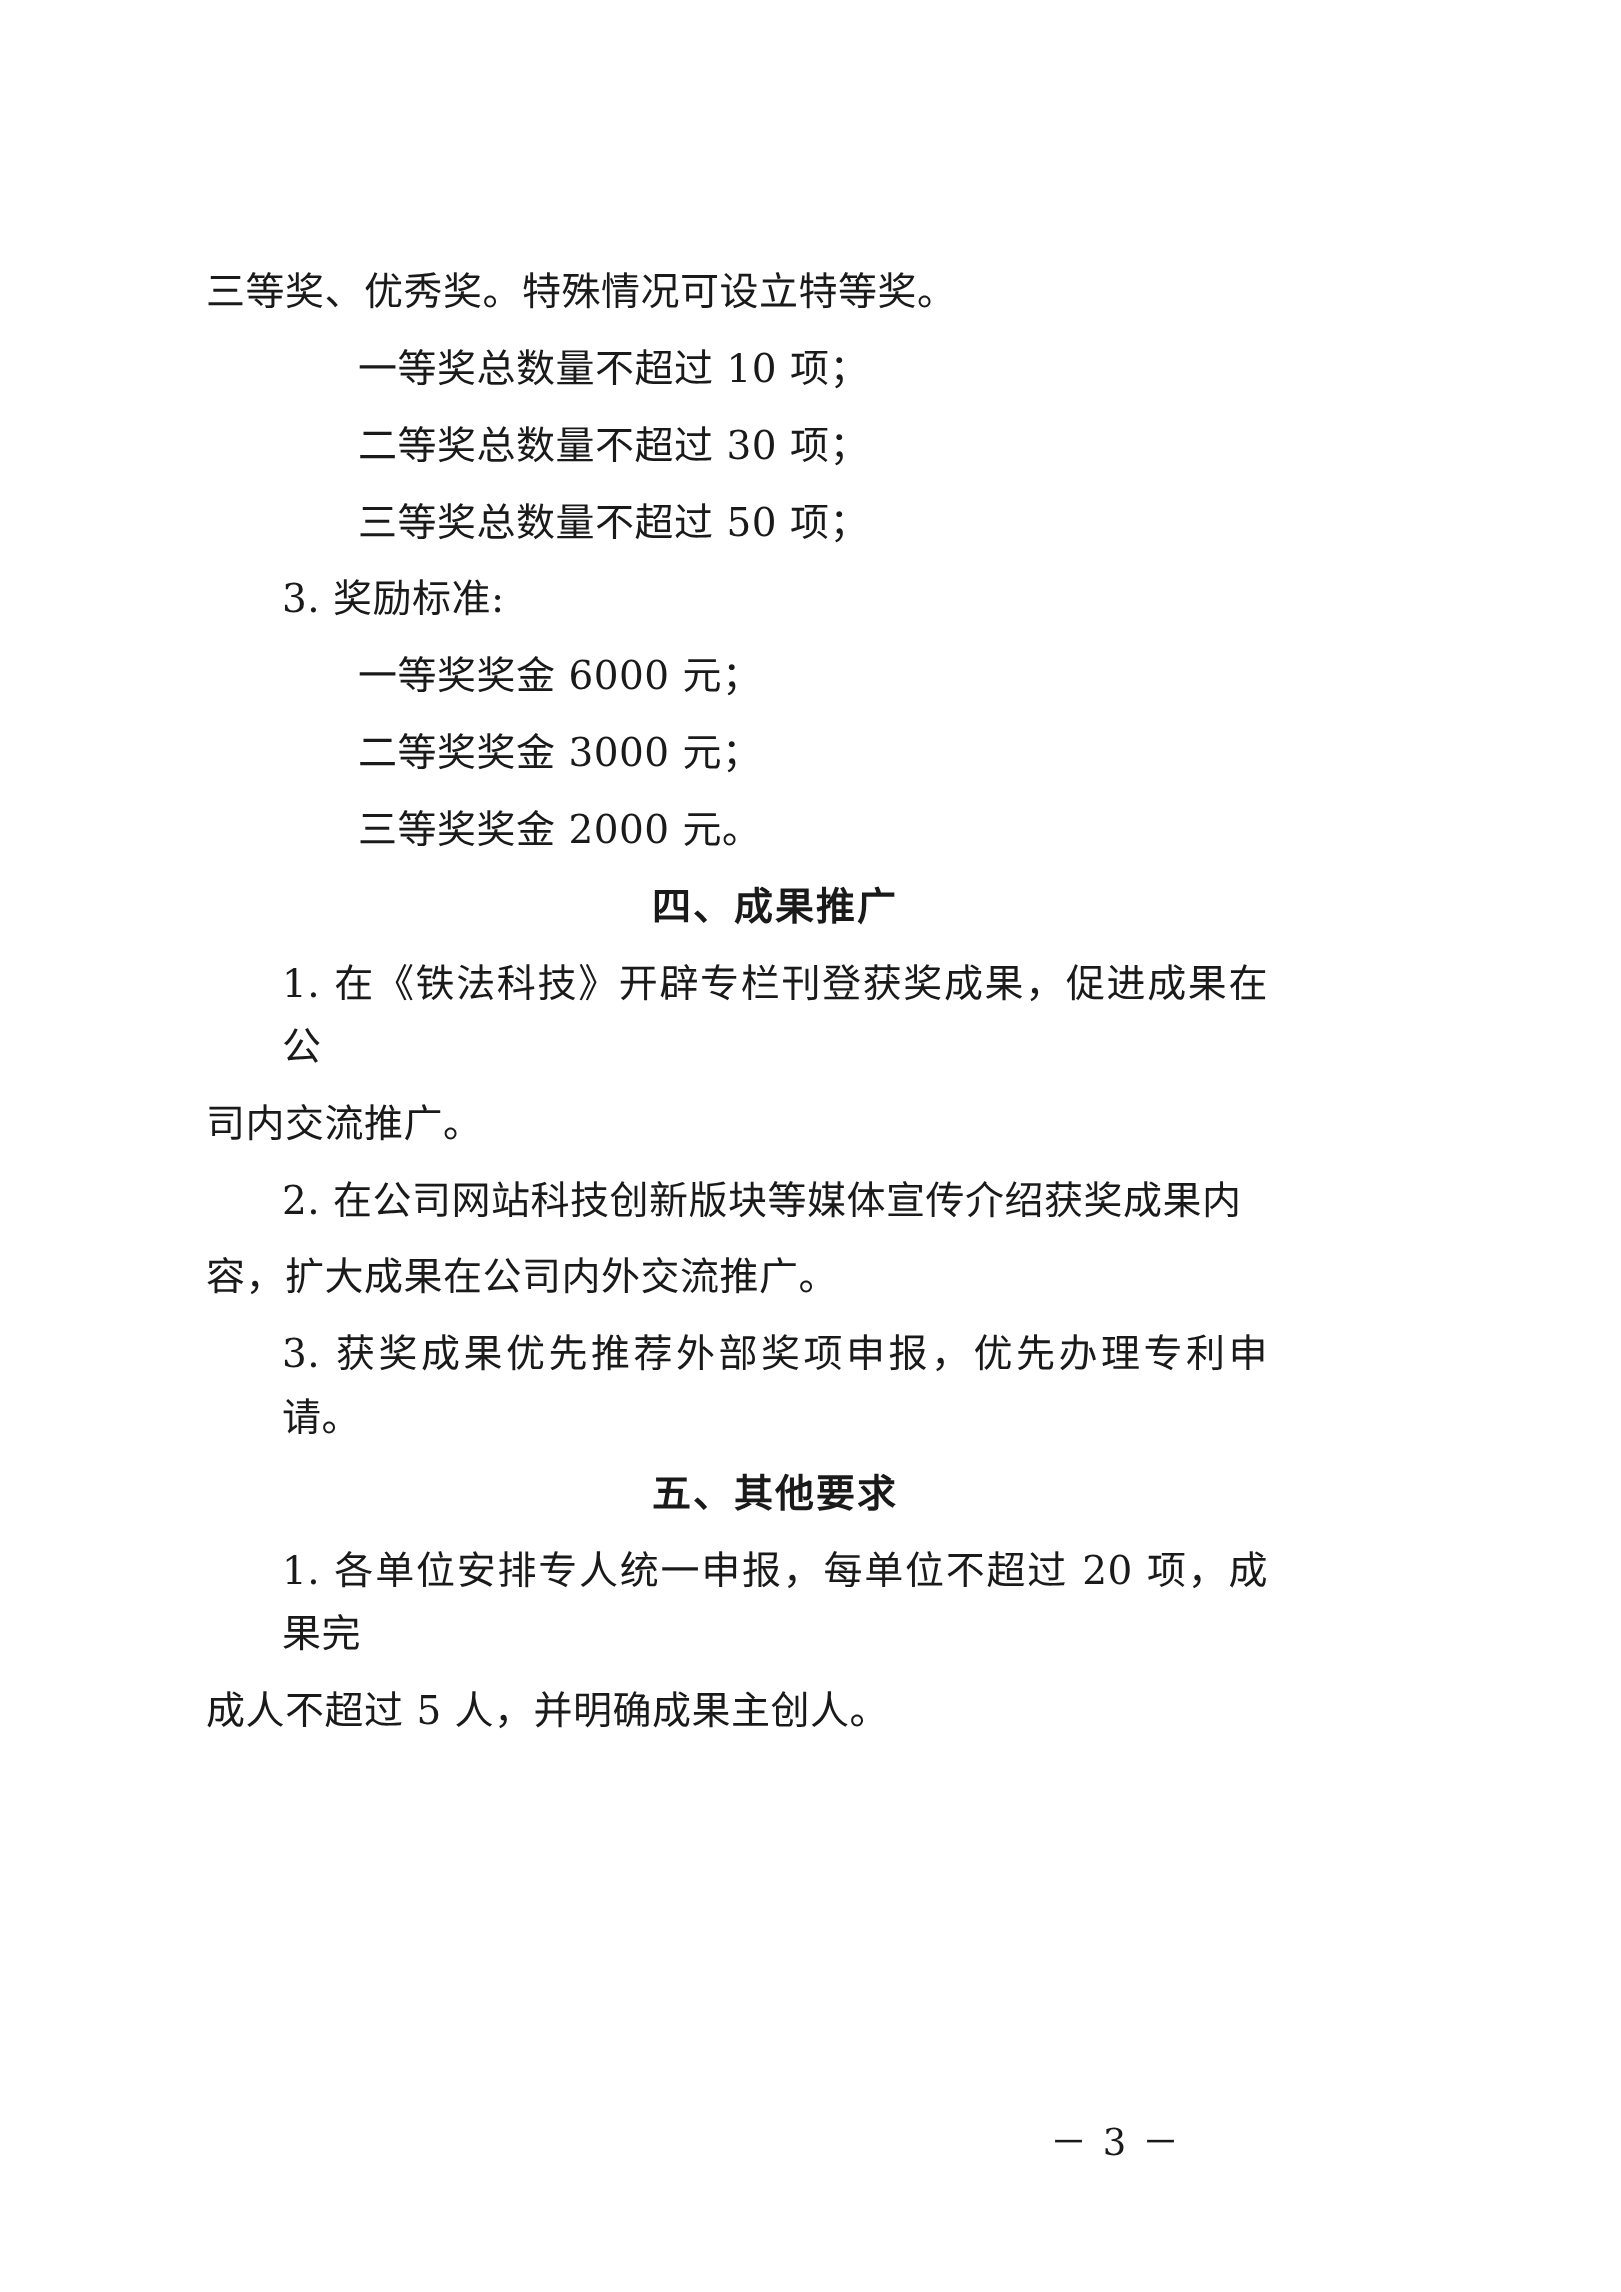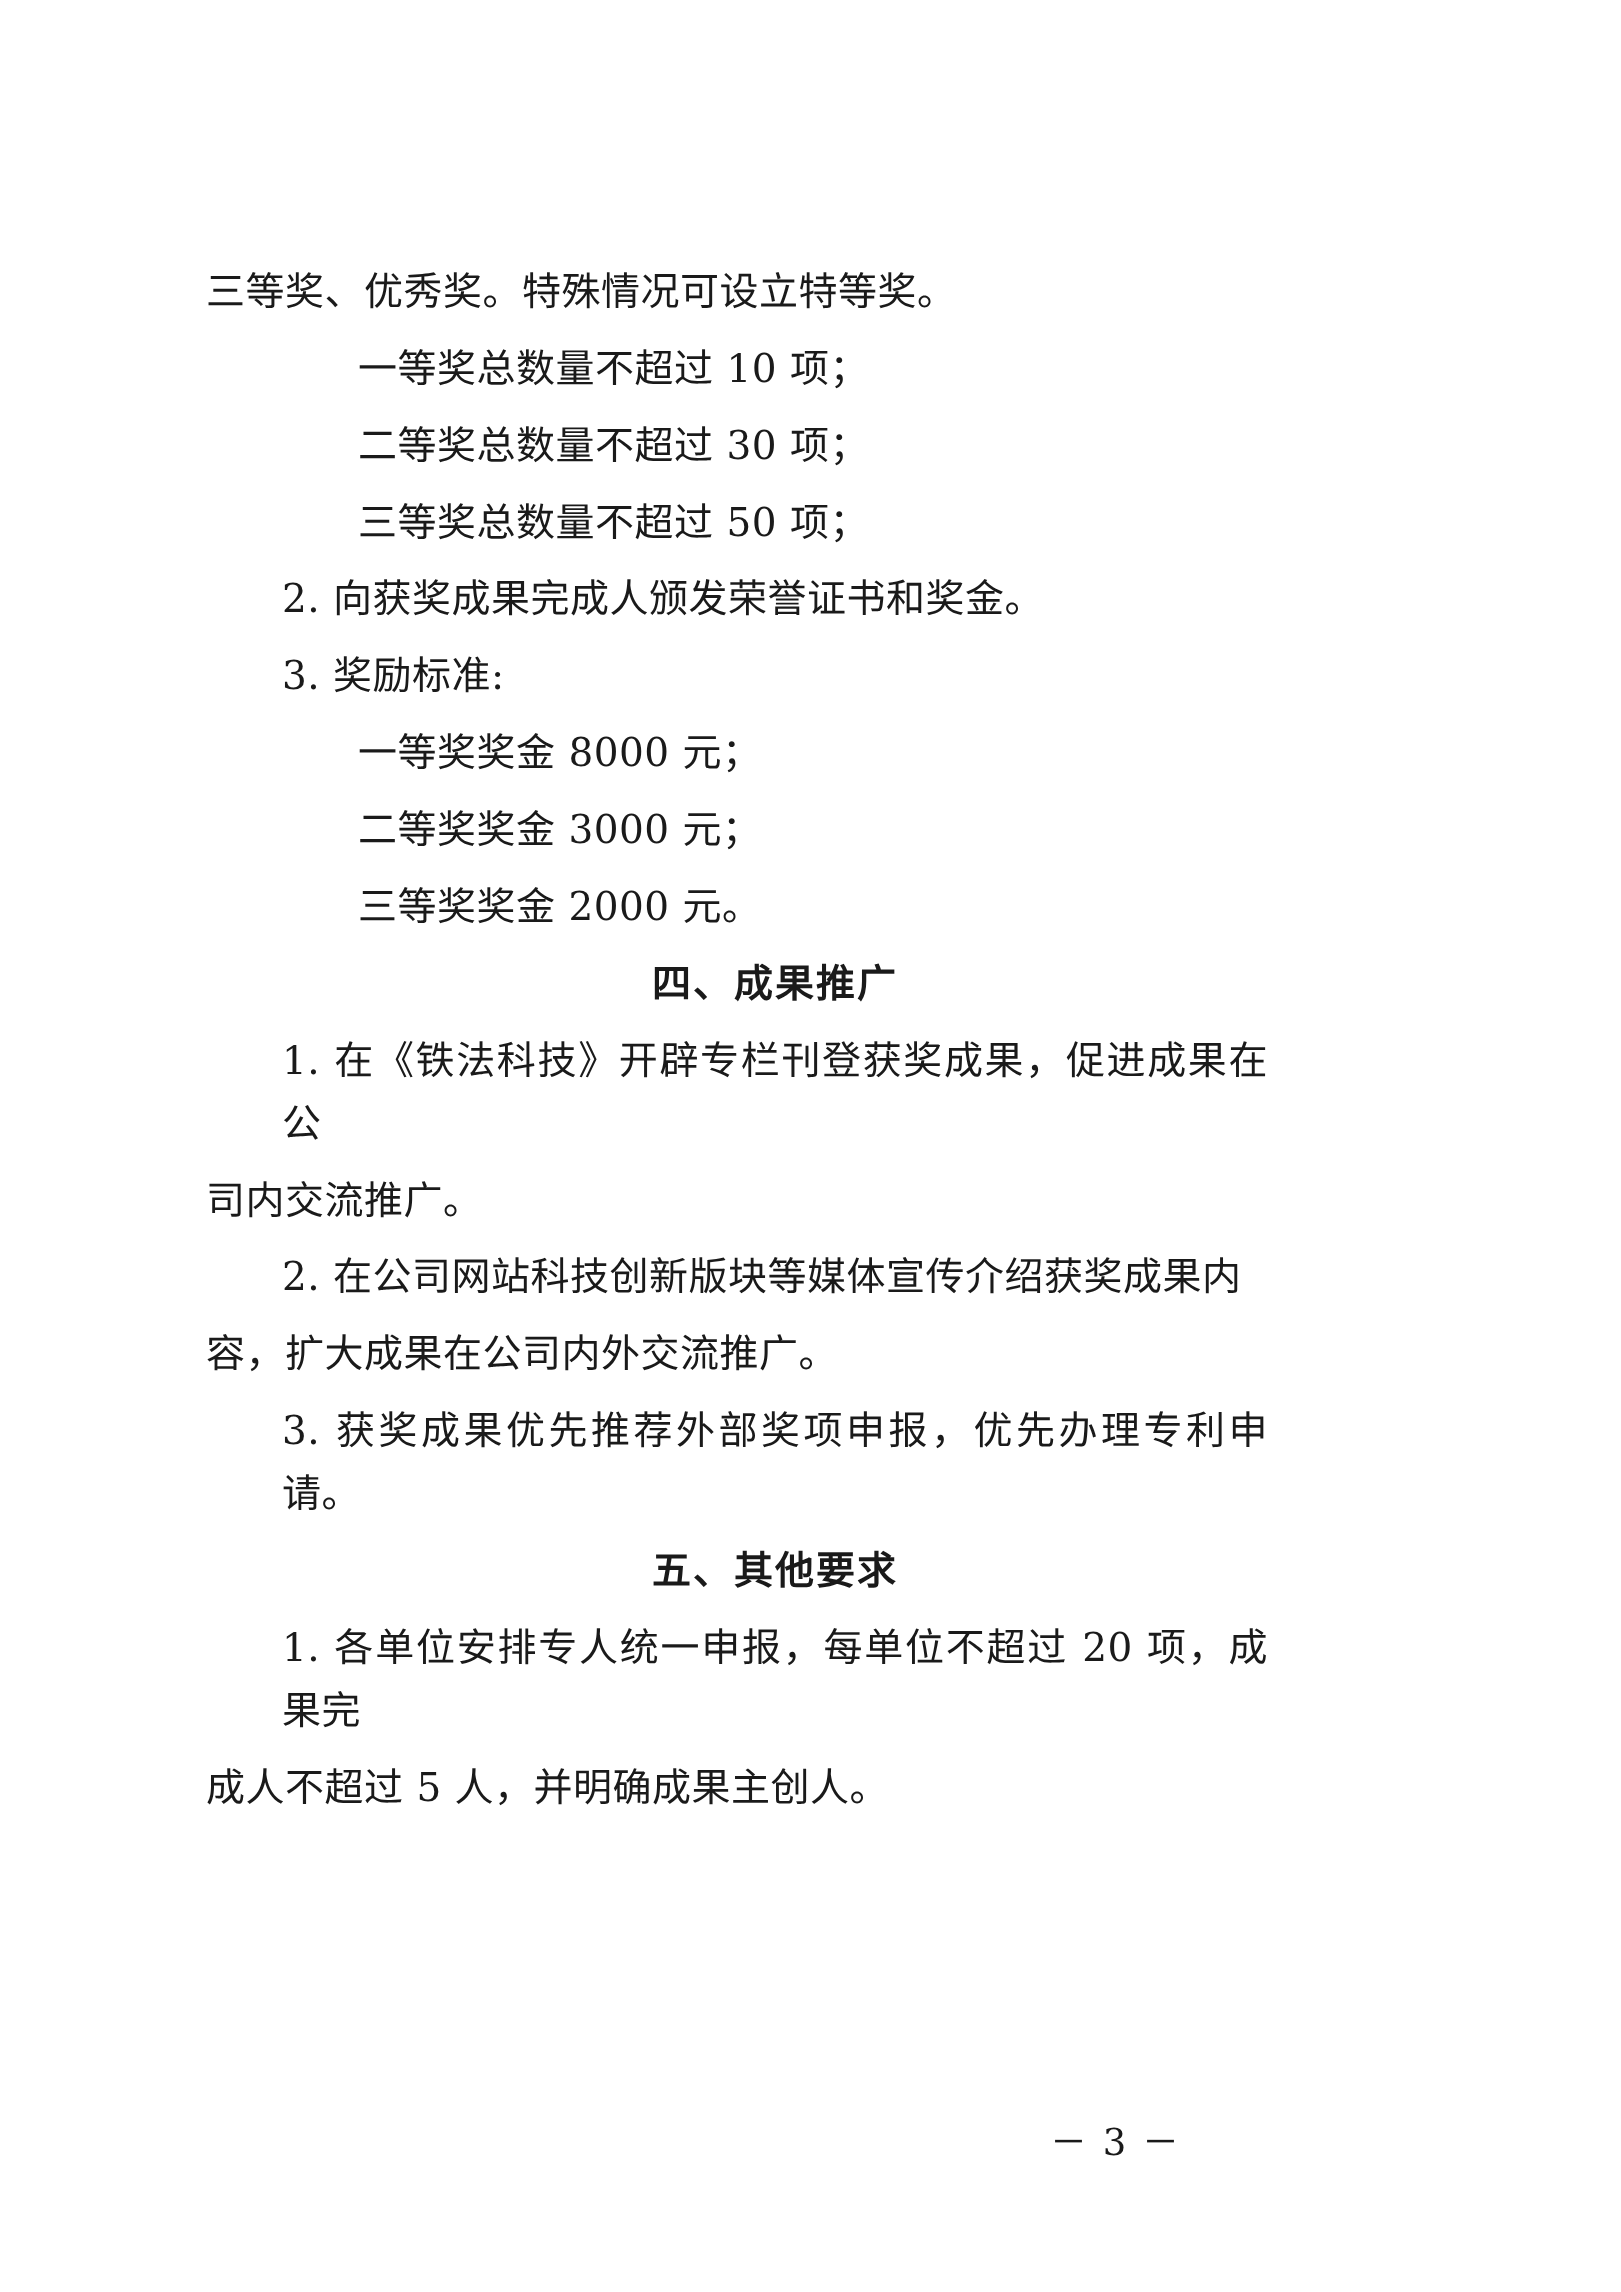--- a/index.html
+++ b/index.html
@@ -65,23 +65,22 @@
 </head>
 <body>
 
 <div class="page">
   <div class="doc-body">
 
     <p class="p p-cont">三等奖、优秀奖。特殊情况可设立特等奖。</p>
     <p class="p p-sub">一等奖总数量不超过 10 项；</p>
     <p class="p p-sub">二等奖总数量不超过 30 项；</p>
     <p class="p p-sub">三等奖总数量不超过 50 项；</p>
-    <p class="p p-indent">2. 向获奖成果完成人颁发荣誉证书和奖金。</p>
     <p class="p p-indent">3. 奖励标准:</p>
-    <p class="p p-sub">一等奖奖金 8000 元；</p>
+    <p class="p p-sub">一等奖奖金 6000 元；</p>
     <p class="p p-sub">二等奖奖金 3000 元；</p>
     <p class="p p-sub">三等奖奖金 2000 元。</p>
 
     <h2 class="heading">四、成果推广</h2>
 
     <p class="p p-indent">1. 在《铁法科技》开辟专栏刊登获奖成果，促进成果在公</p>
     <p class="p p-cont">司内交流推广。</p>
     <p class="p p-indent">2. 在公司网站科技创新版块等媒体宣传介绍获奖成果内</p>
     <p class="p p-cont">容，扩大成果在公司内外交流推广。</p>
     <p class="p p-indent">3. 获奖成果优先推荐外部奖项申报，优先办理专利申请。</p>

